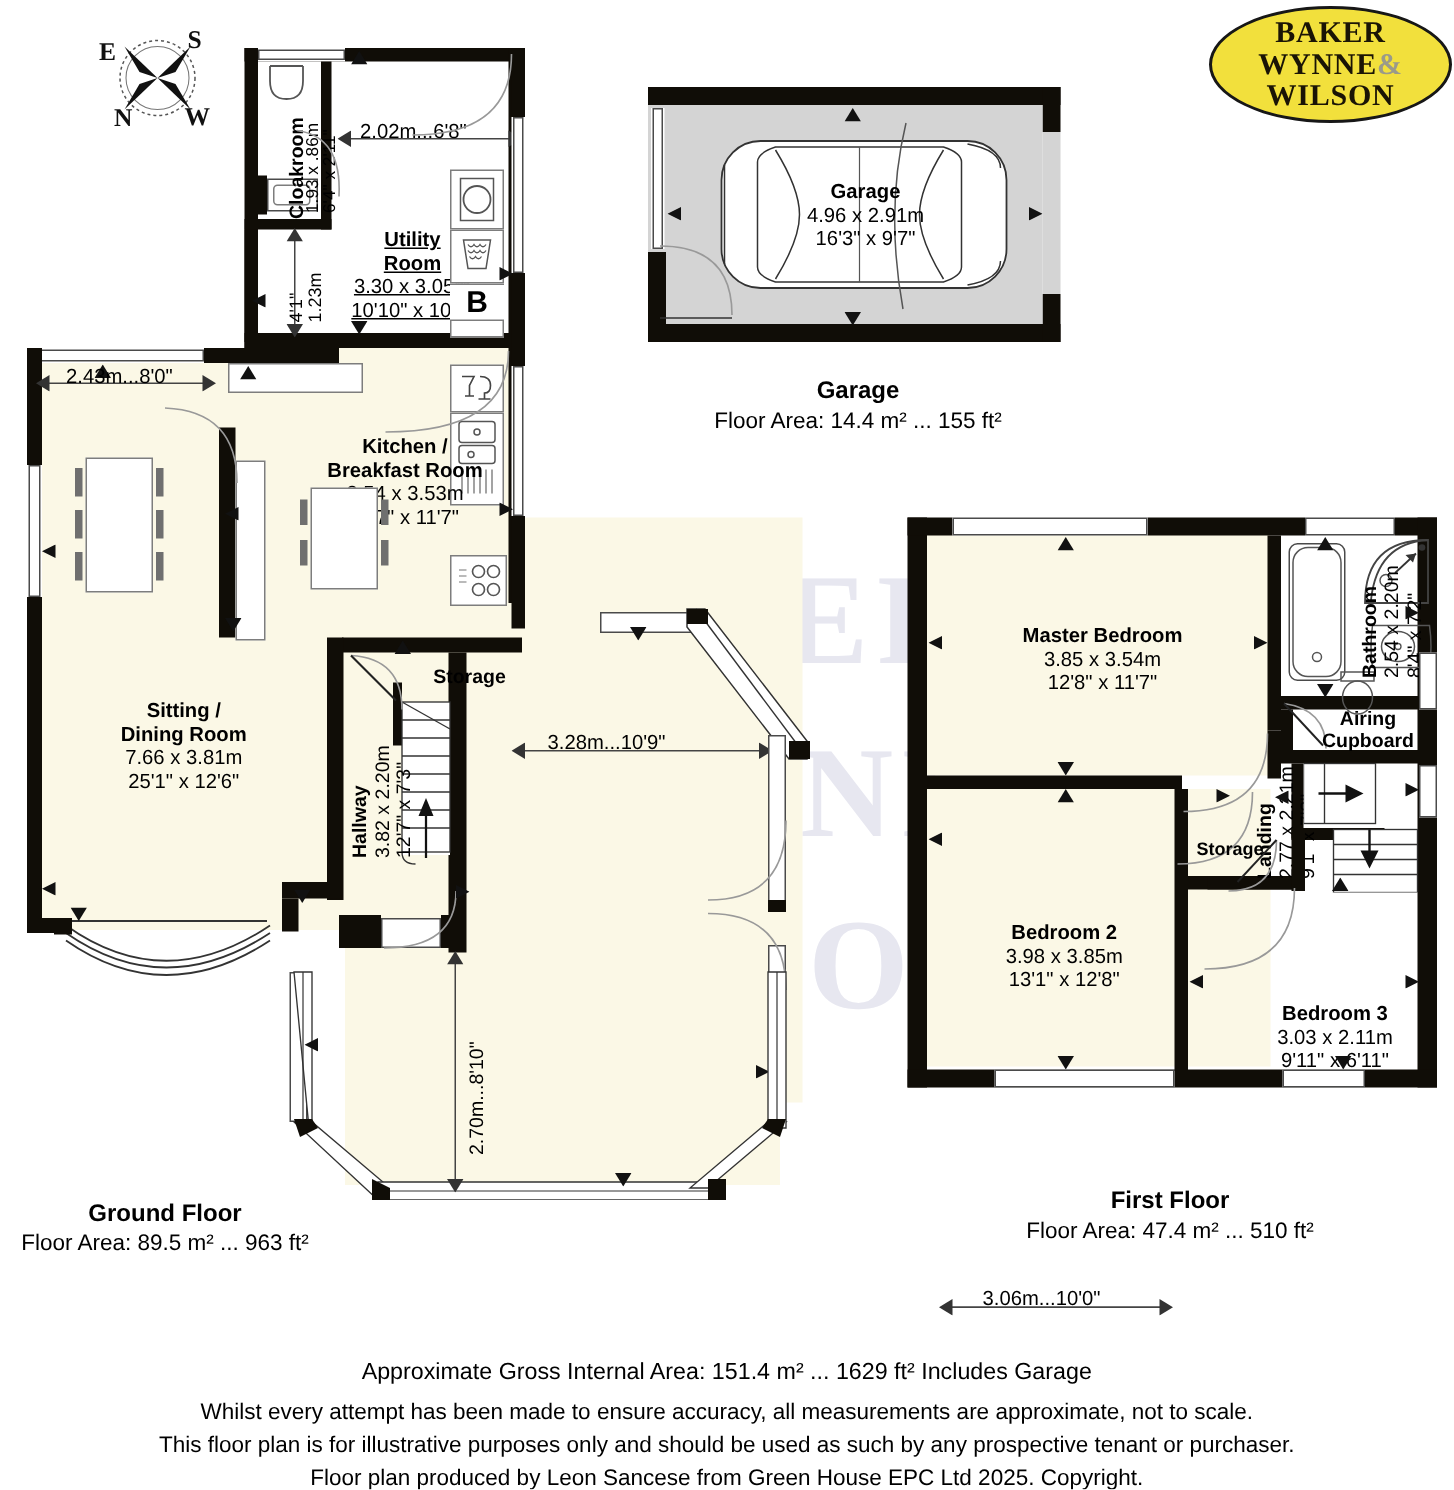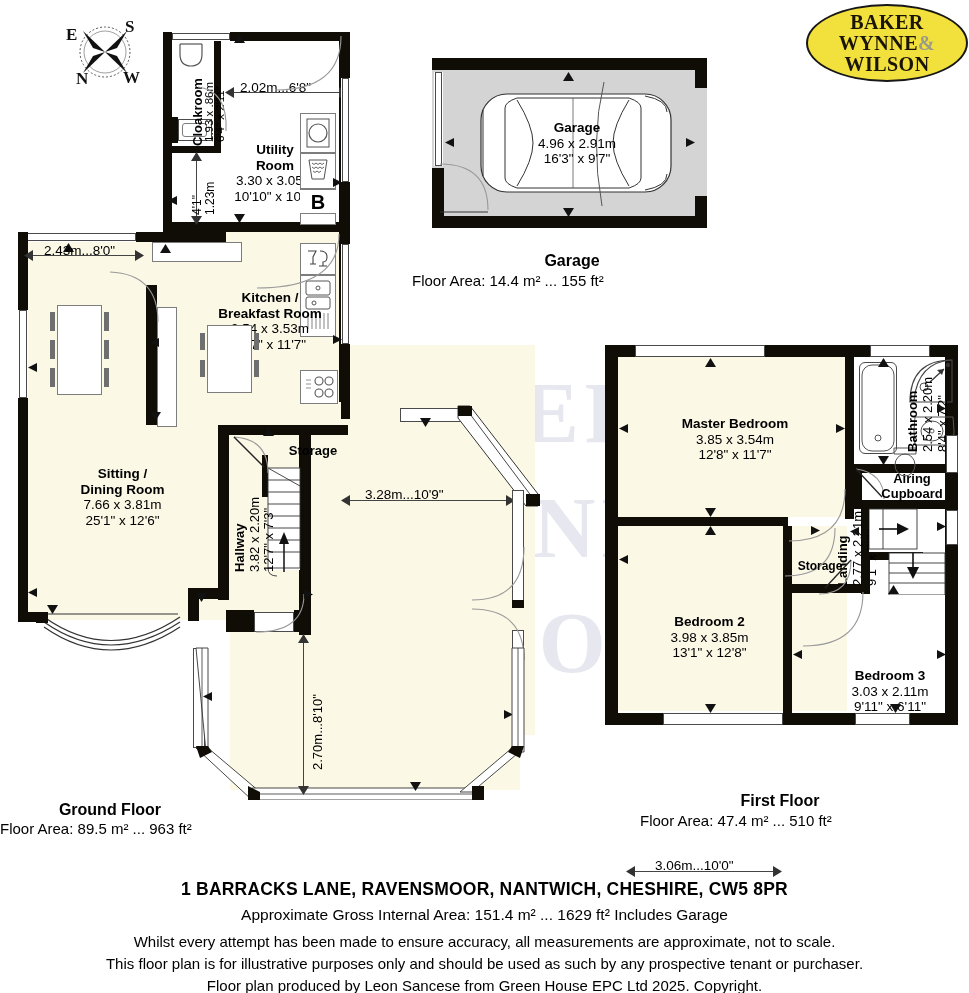--- a/index.html
+++ b/index.html
@@ -22,21 +22,21 @@
         transform-origin:0 0;}
   .dim{position:absolute;font-size:13.5px;white-space:nowrap;font-weight:normal;}
   .dimv{position:absolute;font-size:13px;white-space:nowrap;font-weight:normal;transform-origin:0 0;}
 
   
   .hline{position:absolute;height:1px;background:#444;}
   .vline{position:absolute;width:1px;background:#444;}
 
   
   .cap-title{position:absolute;text-align:center;font-weight:bold;font-size:16px;}
-  .cap-sub{position:absolute;font-size:15px;}
+  .cap-sub{position:absolute;text-align:center;font-size:15px;}
 
   
   .footer{position:absolute;left:0;width:969px;text-align:center;}
   .f-addr{font-weight:bold;font-size:17.5px;letter-spacing:.2px;}
   .f-area{font-size:15.5px;}
   .f-note{font-size:15px;line-height:1.35;}
 
   
   #logo{position:absolute;left:806px;top:4px;width:158px;height:74px;border-radius:50%;
         background:#f2e03c;border:2px solid #171717;display:flex;flex-direction:column;
@@ -123,21 +123,21 @@
       <span>1.93 x .86m</span>
     </div>
     <div class="dimv" style="left:214px;top:142px;transform:rotate(-90deg);font-size:11.5px;">
       <span>6'4" x 2'11"</span>
     </div>
 
     <div class="wall" style="left:163px;top:222px;width:185px;height:10px;"></div>
 
     <div class="wall" style="left:163px;top:153px;width:9px;height:75px;"></div>
 
-    <div class="lbl" style="left:200px;top:142px;width:150px;">
+    <div class="lbl" style="left:200px;top:152px;width:150px;text-decoration:underline;">
       <span>Utility</span><br>
       <span>Room</span><br>
       <span class="d">3.30 x 3.05m</span><br>
       <span class="d">10'10" x 10'0"</span>
     </div>
 
     <div class="abs" style="left:228px;top:92px;width:115px;height:1px;background:#444;"></div>
     <svg class="abs" style="left:225px;top:87px;" width="10" height="11">
         <polygon points="0,5.5 9,0 9,11" fill="#333"></polygon>
       </svg>
@@ -697,19 +697,18 @@
         <polygon points="5.5,9 0,0 11,0" fill="#111"></polygon>
       </svg>
     <svg class="abs" style="left:196px;top:250px;" width="66" height="62">
       <path d="M62 2 Q62 56 2 56" fill="none" stroke="#999" stroke-width="1.1"></path>
     </svg>
   </div>
 
   <div class="cap-title" style="left:660px;top:792px;width:240px;">First Floor</div>
   <div class="cap-sub" style="left:640px;top:812px;width:280px;">Floor Area: 47.4 m² ... 510 ft²</div>
 
-  <div class="footer f-addr" style="top:879px;">1 BARRACKS LANE, RAVENSMOOR, NANTWICH, CHESHIRE, CW5 8PR</div>
   <div class="footer f-area" style="top:906px;">Approximate Gross Internal Area: 151.4 m² ... 1629 ft² Includes Garage</div>
   <div class="footer f-note" style="top:954px;">This floor plan is for illustrative purposes only and should be used as such by any prospective tenant or purchaser.</div>
   <div class="footer f-note" style="top:932px;">Whilst every attempt has been made to ensure accuracy, all measurements are approximate, not to scale.</div>
   <div class="footer f-note" style="top:976px;">Floor plan produced by Leon Sancese from Green House EPC Ltd 2025. Copyright.</div>
 
 </div>
 
 </body></html>

